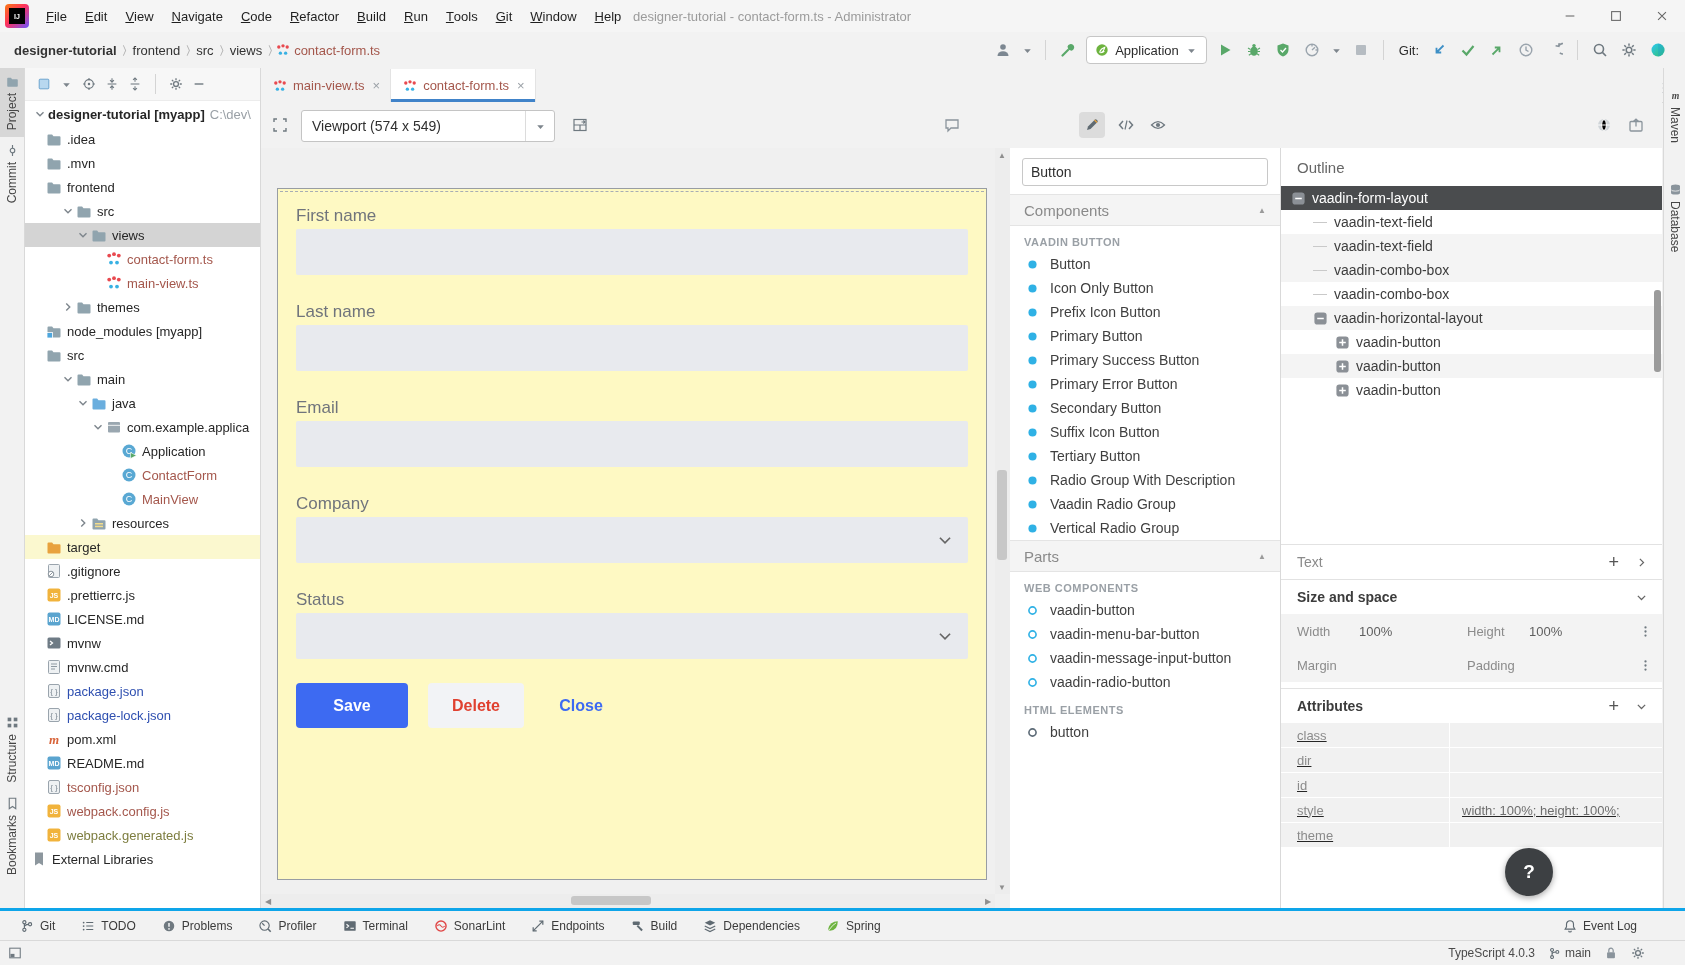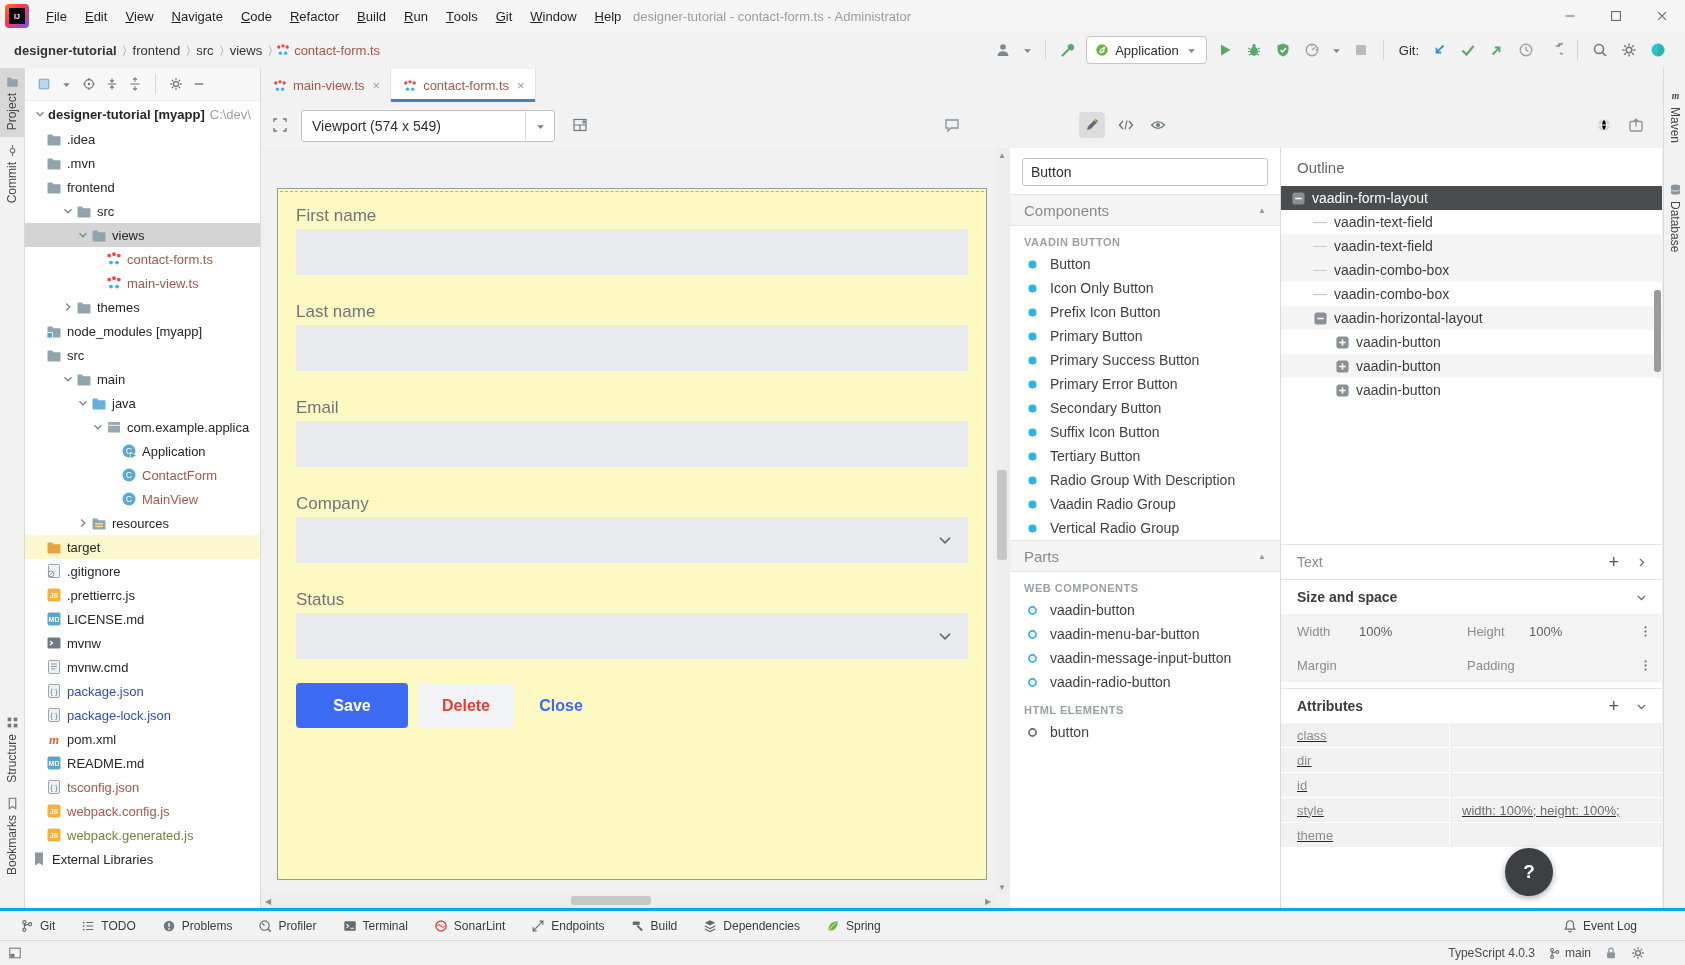--- a/index.html
+++ b/index.html
@@ -71,21 +71,21 @@
 
   
   #canvas-area{left:261px;top:148px;width:749px;height:760px;background:#f0f0f0;overflow:hidden;}
   #sheet{position:absolute;left:16px;top:40px;width:708px;height:690px;background:#fef9c3;border:1px solid #989da3;}
   #sheet-sel{position:absolute;left:2px;right:2px;top:2px;border-top:1px dashed #a8aeb4;height:0;}
   #form{position:absolute;left:18px;right:18px;top:14px;}
   .fgroup{margin-bottom:24px;}
   .flabel{height:26px;display:flex;align-items:center;font-size:17px;color:#70747c;}
   .fbar{height:46px;background:#e8eaee;border-radius:2px;position:relative;}
   .fbar .chev{position:absolute;right:14px;top:14px;width:18px;height:18px;}
-  #fbuttons{display:flex;gap:10px;margin-top:20px;}
+  #fbuttons{display:flex;gap:20px;margin-top:20px;}
   .vbtn{height:45px;border-radius:4px;font-size:16px;font-weight:600;display:flex;align-items:center;justify-content:center;}
   .vbtn.primary{width:112px;background:#3d6af2;color:#fff;}
   .vbtn.error{width:96px;background:#f2f3f6;color:#e0402f;}
   .vbtn.tertiary{width:74px;background:transparent;color:#3d6af2;}
   .sbar{position:absolute;background:#ededed;}
   .sthumb{position:absolute;background:#c7c7c7;border-radius:3px;}
   .sarrow{position:absolute;color:#8f8f8f;font-size:8px;width:14px;height:14px;display:flex;align-items:center;justify-content:center;}
 
   
   #palette{left:1010px;top:148px;width:270px;height:760px;background:#fff;border-right:1px solid #d9d9d9;overflow:hidden;}

